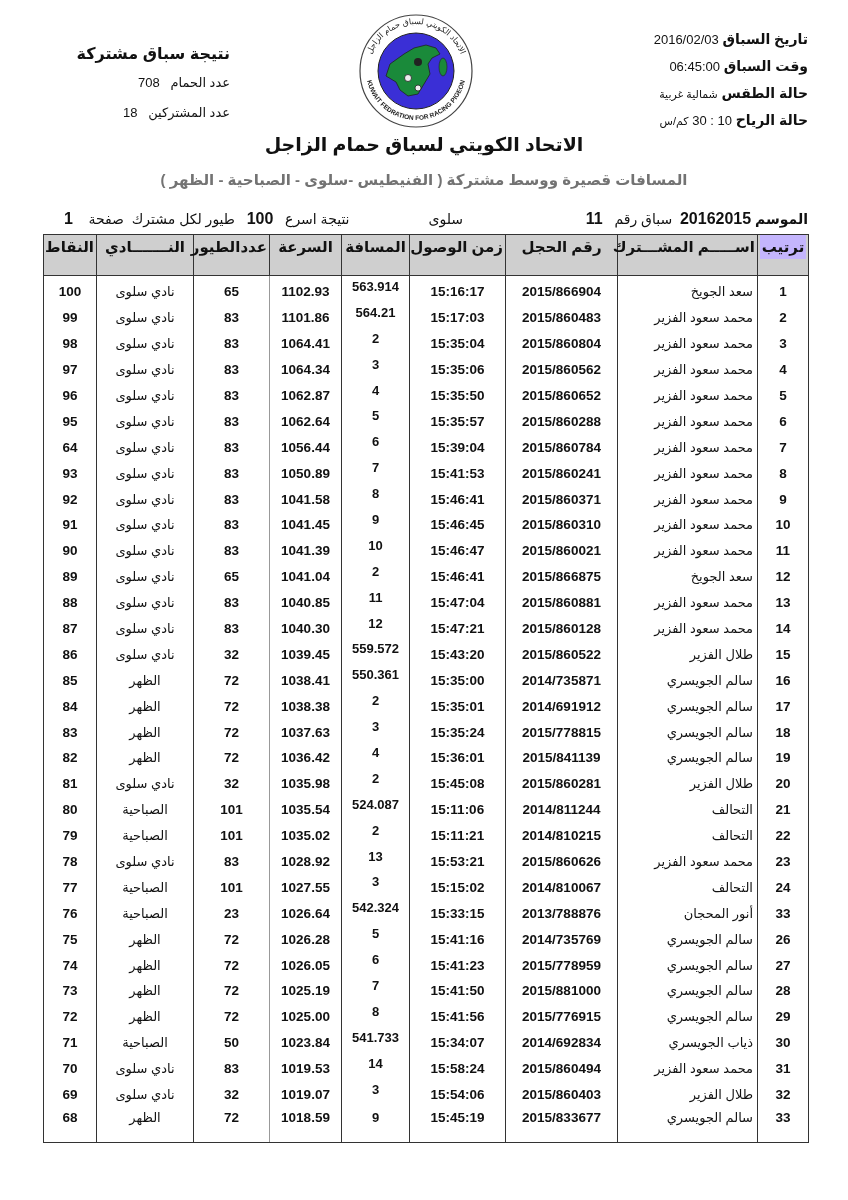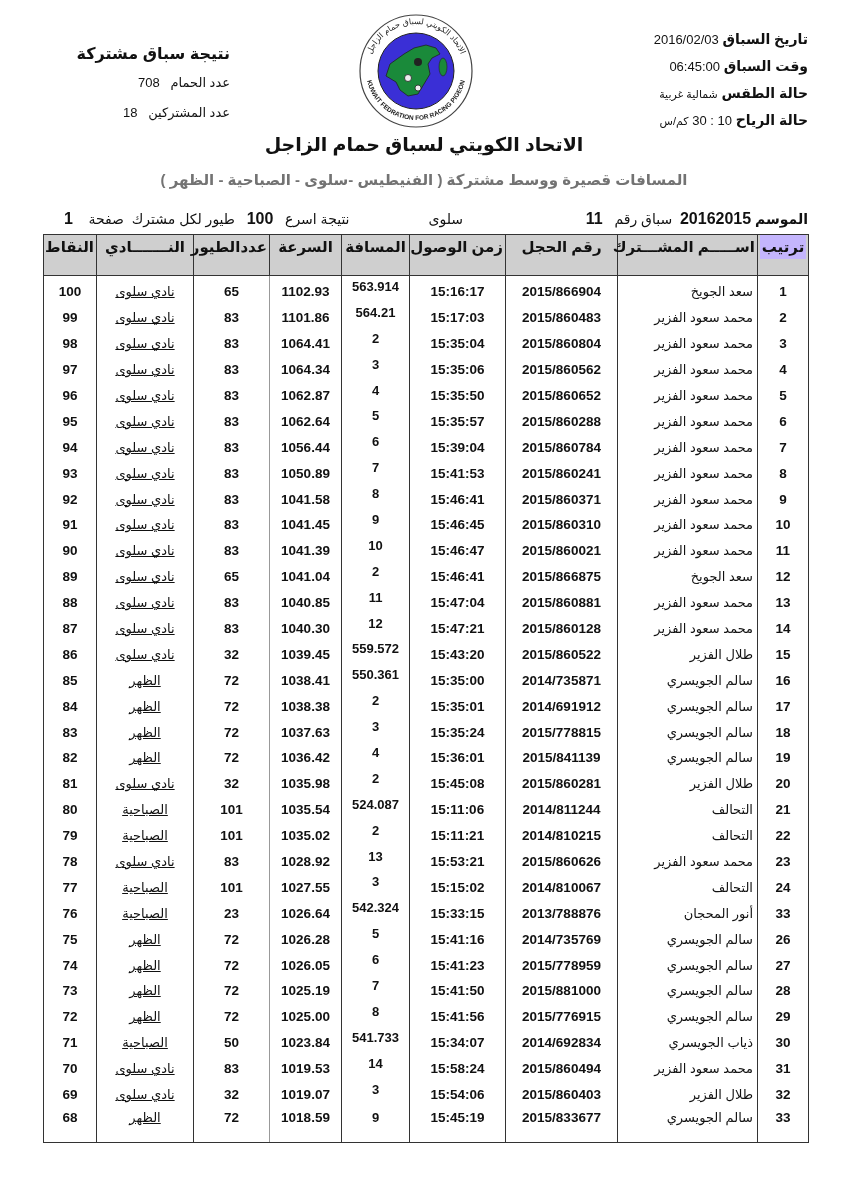--- a/index.html
+++ b/index.html
@@ -16,21 +16,21 @@
   .org-title { left:0; width:848px; top:133px; text-align:center; font-size:19px; font-weight:bold; }
   .subtitle { left:0; width:848px; top:171px; text-align:center; font-size:15px; font-weight:bold; color:#737373; }
   .meta-line { top:209px; height:20px; line-height:20px; font-size:14px; font-weight:bold; white-space:nowrap; }
   table.results { position:absolute; left:43px; top:234px; width:765px; border-collapse:collapse; table-layout:fixed; direction:rtl; }
   table.results th { background:#cfcfcf; font-size:15px; font-weight:bold; height:40px; border:1px solid #333; padding:0 2px; white-space:nowrap; vertical-align:top; line-height:24px; }
   table.results th .hcell { display:block; background:#c4b5fd; }
   table.results td { font-size:13.5px; font-weight:bold; height:25.9px; padding:0 4px; border-left:1px solid #333; border-right:1px solid #333; white-space:nowrap; text-align:center; }
   table.results tr.first td { padding-top:3px; }
   table.results tr.last td { border-bottom:1px solid #333; height:32px; vertical-align:top; padding-top:2px; }
   td.name { text-align:right !important; font-weight:normal !important; font-size:13px !important; }
-  td.club { font-weight:normal !important; font-size:13px !important;text-decoration:underline; }
+  td.club { font-weight:normal !important; font-size:13px !important; }
   td.dist { vertical-align:top; font-size:13px !important;margin-top:44px; }
   td.speed { border-left:1px solid #999 !important; }
   .logo { left:352px; top:12px; width:128px; height:118px; }
 </style>
 </head>
 <body>
 
 <div class="abs hdr-right rtl" style="top:10px;">
   <div>
     <span class="lbl">تاريخ السباق</span>
@@ -195,21 +195,21 @@
       </tr>
       <tr>
         <td>7</td>
         <td class="name">محمد سعود الفزير</td>
         <td>2015/860784</td>
         <td>15:39:04</td>
         <td class="dist">6</td>
         <td class="speed">1056.44</td>
         <td>83</td>
         <td class="club">نادي سلوى</td>
-        <td>94</td>
+        <td>64</td>
       </tr>
       <tr>
         <td>8</td>
         <td class="name">محمد سعود الفزير</td>
         <td>2015/860241</td>
         <td>15:41:53</td>
         <td class="dist">7</td>
         <td class="speed">1050.89</td>
         <td>83</td>
         <td class="club">نادي سلوى</td>

